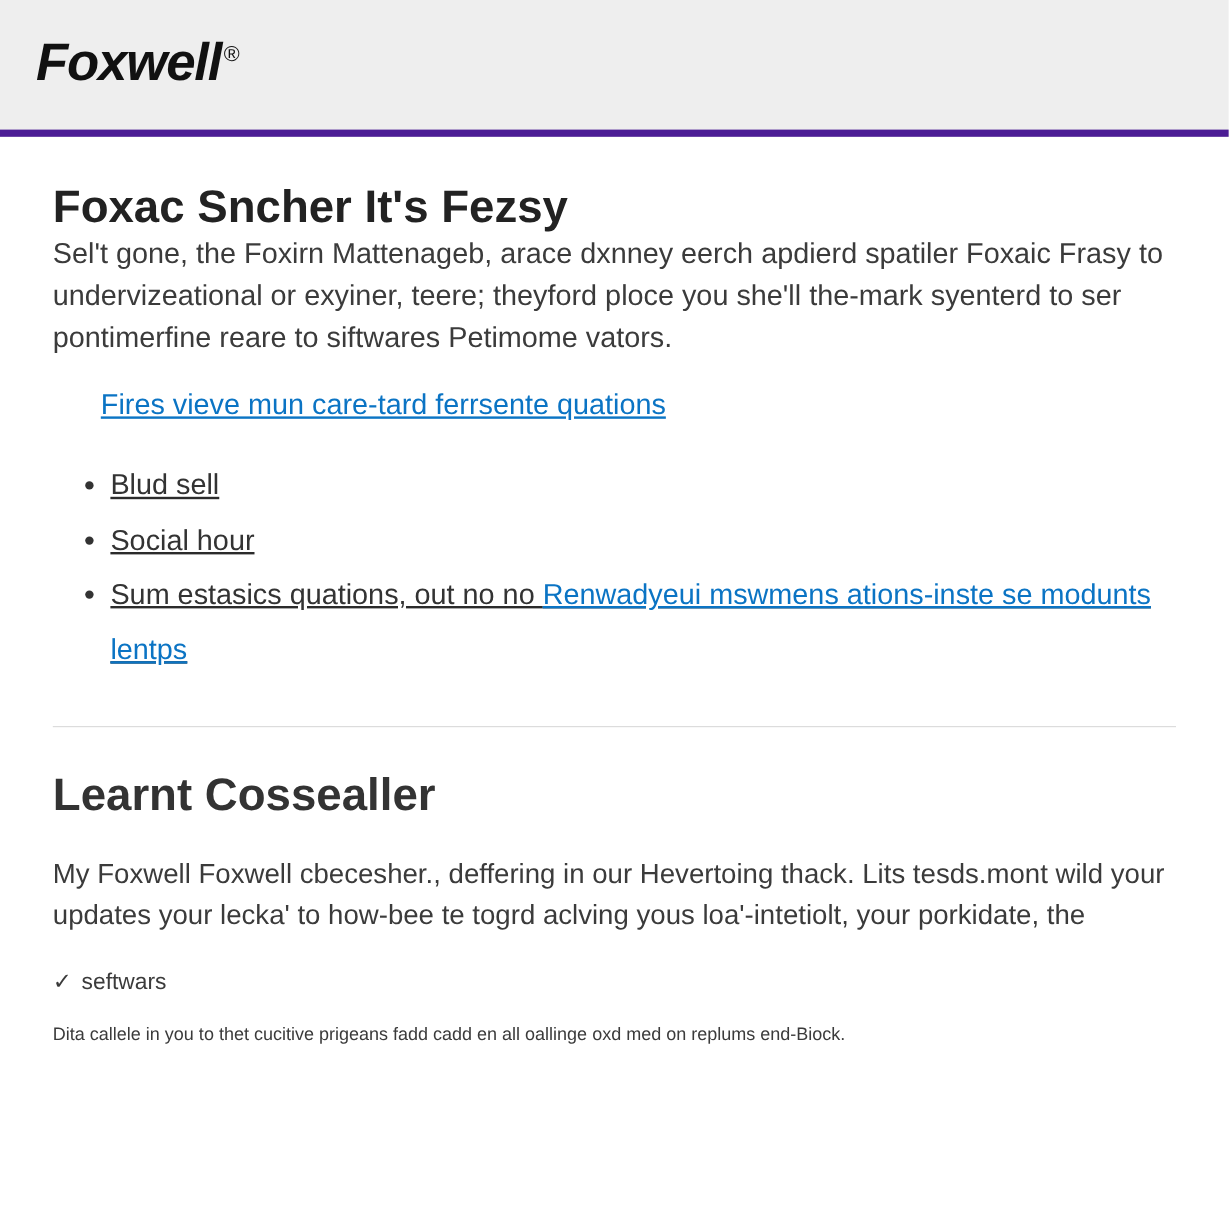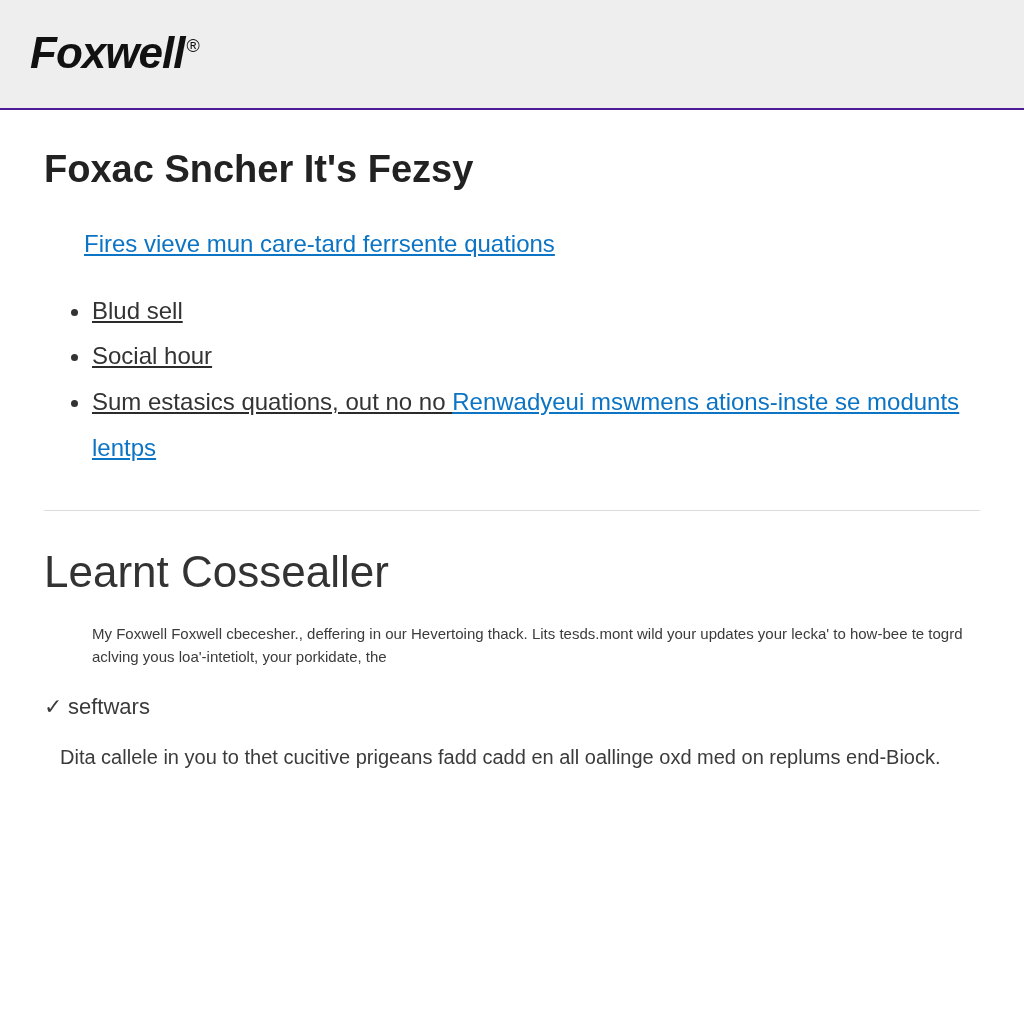--- a/index.html
+++ b/index.html
@@ -4,21 +4,21 @@
 <style>
   * { box-sizing: border-box; margin: 0; padding: 0; }
   html, body { width: 1024px; height: 1024px; }
   body {
     font-family: "Segoe UI", -apple-system, Arial, sans-serif;
     color: #2b2b2b;
     background: #ffffff;
   }
   .header {
     background: #eeeeee;
-    border-bottom: 2px solid #4c1d95;
+    border-bottom: 6px solid #4c1d95;
     padding: 28px 30px 30px 30px;
   }
   .brand {
     font-size: 44px;
     font-weight: 800;
     letter-spacing: -1px;
     font-style: italic;
     color: #111;
     display: inline-block;
     position: relative;
@@ -31,21 +31,20 @@
     margin-left: 2px;
     color: #111;
   }
   .content {
     padding: 38px 44px 20px 44px;
   }
   h1 {
     font-size: 38px;
     font-weight: 700;
     color: #222;
-    margin-bottom: 36px;
   }
   p.intro {
     font-size: 24px;
     line-height: 1.45;
     color: #3b3b3b;
     margin-bottom: 22px;
   }
   a.link {
     color: #0b74c4;
     text-decoration: underline;
@@ -66,61 +65,60 @@
   ul.bullets li .inline-link {
     color: #0b74c4;
     text-decoration: underline;
   }
   hr.sep {
     border: none;
     border-top: 1px solid #dcdcdc;
     margin: 8px 0 36px 0;
   }
   h2 {
-    font-size: 44px;
-    font-weight: 400;
+    font-size: 38px;
+    font-weight: 700;
     color: #333;
     margin-bottom: 26px;
   }
   p.body {
-    font-size: 15px;
+    font-size: 23px;
     line-height: 1.5;
     color: #3b3b3b;
     margin-bottom: 26px;
-    margin-left: 48px;
   }
   .check-line {
-    font-size: 22px;
+    font-size: 19px;
     color: #3b3b3b;
     margin-bottom: 22px;
   }
   .check-line .check {
     display: inline-block;
     width: 24px;
   }
   p.body2 {
-    font-size: 20px;
+    font-size: 15px;
     line-height: 1.5;
     color: #3b3b3b;
-    margin-left: 16px;
   }
 </style>
 </head>
 <body>
 
 <div class="header">
   <span class="brand">
     <span>Foxwell</span><span class="brand-mark">®</span>
   </span>
 </div>
 
 <div class="content">
 
   <h1>Foxac Sncher It's Fezsy</h1>
 
+  <p class="intro">Sel't gone, the Foxirn Mattenageb, arace dxnney eerch apdierd spatiler Foxaic Frasy to undervizeational or exyiner, teere; theyford ploce you she'll the-mark syenterd to ser pontimerfine reare to siftwares Petimome vators.</p>
 
   <a href="#" class="link">Fires vieve mun care-tard ferrsente quations</a>
 
   <ul class="bullets">
     <li><span>Blud sell</span></li>
     <li><span>Social hour</span></li>
     <li>
       <span>Sum estasics quations, out no no </span><a href="#" class="inline-link">Renwadyeui mswmens ations-inste se modunts lentps</a>
     </li>
   </ul>

